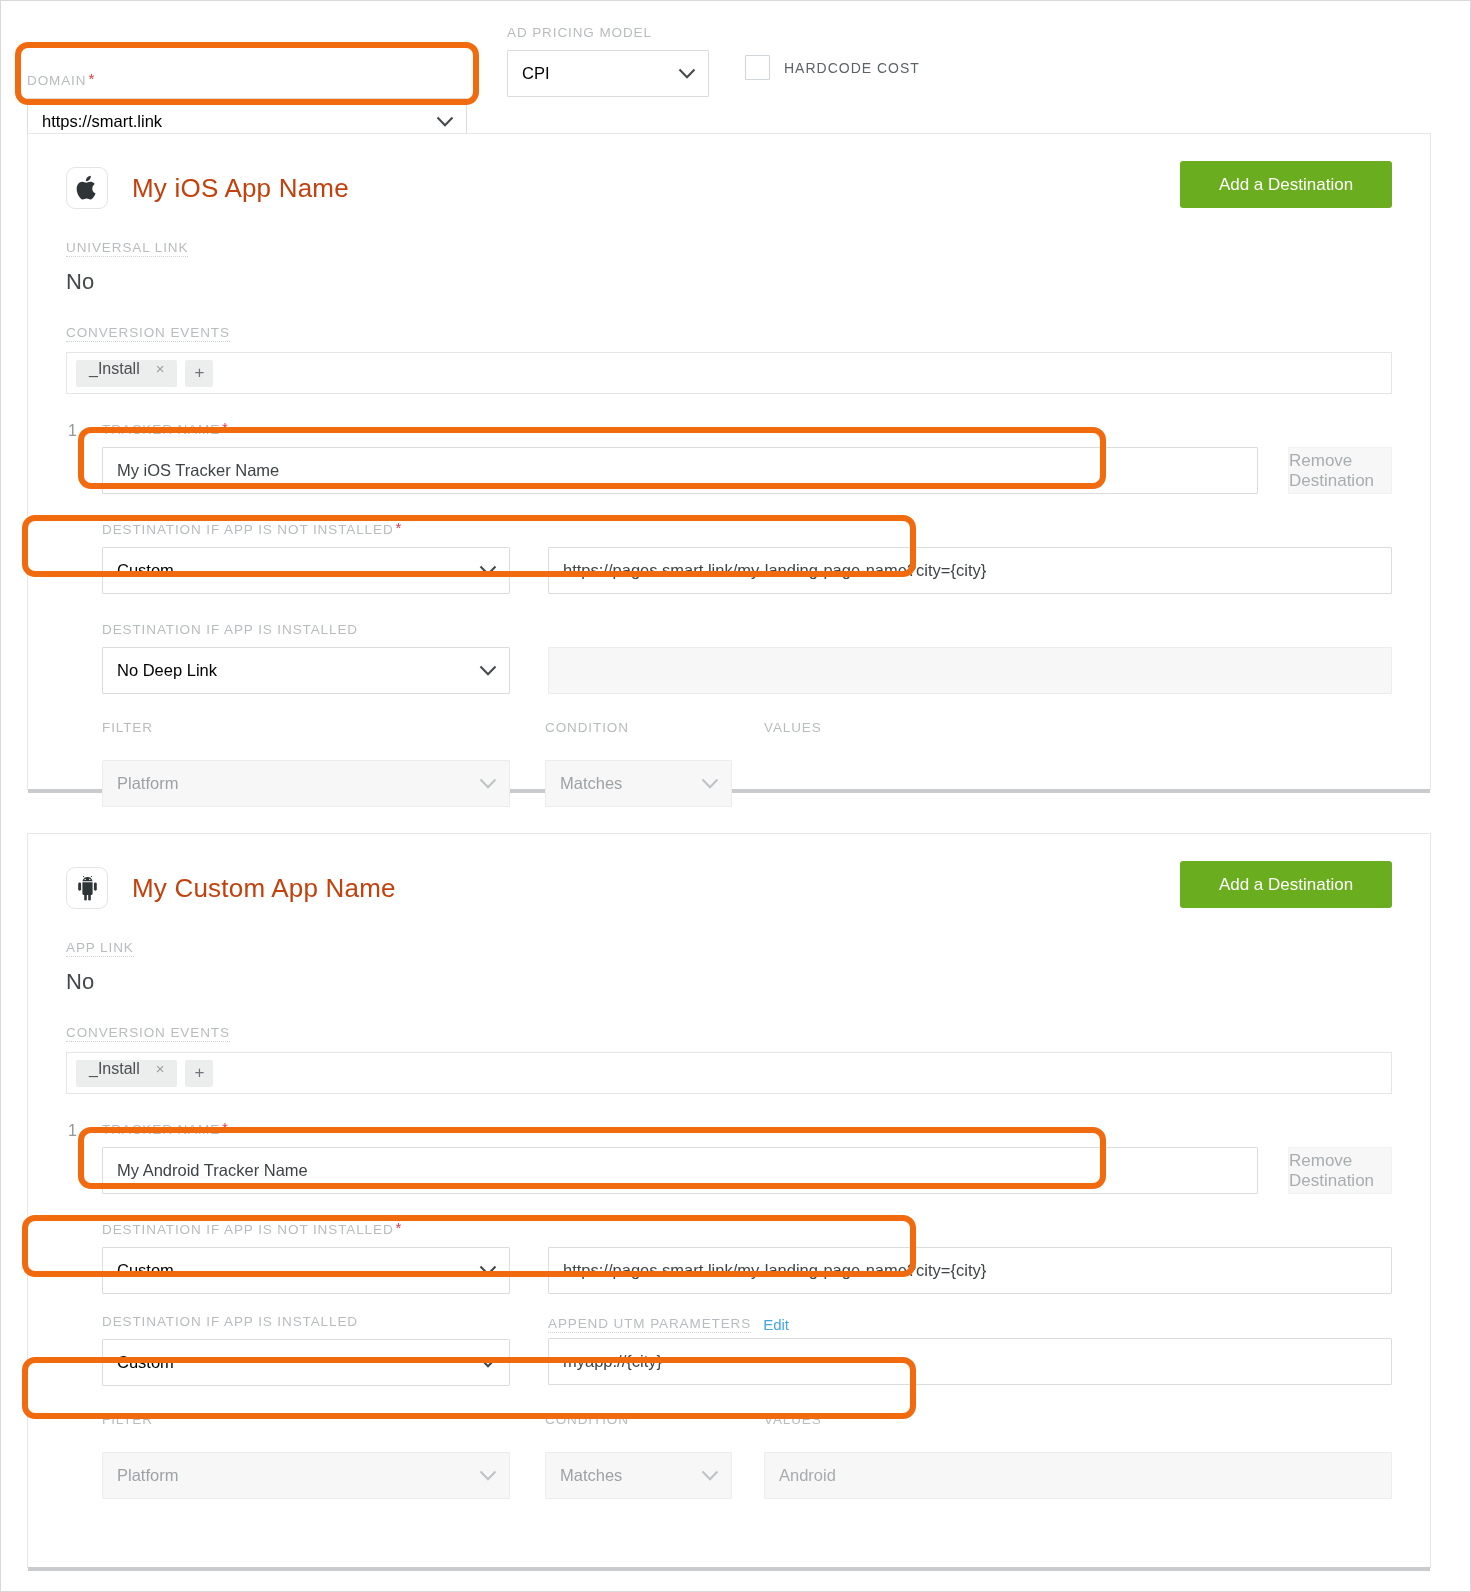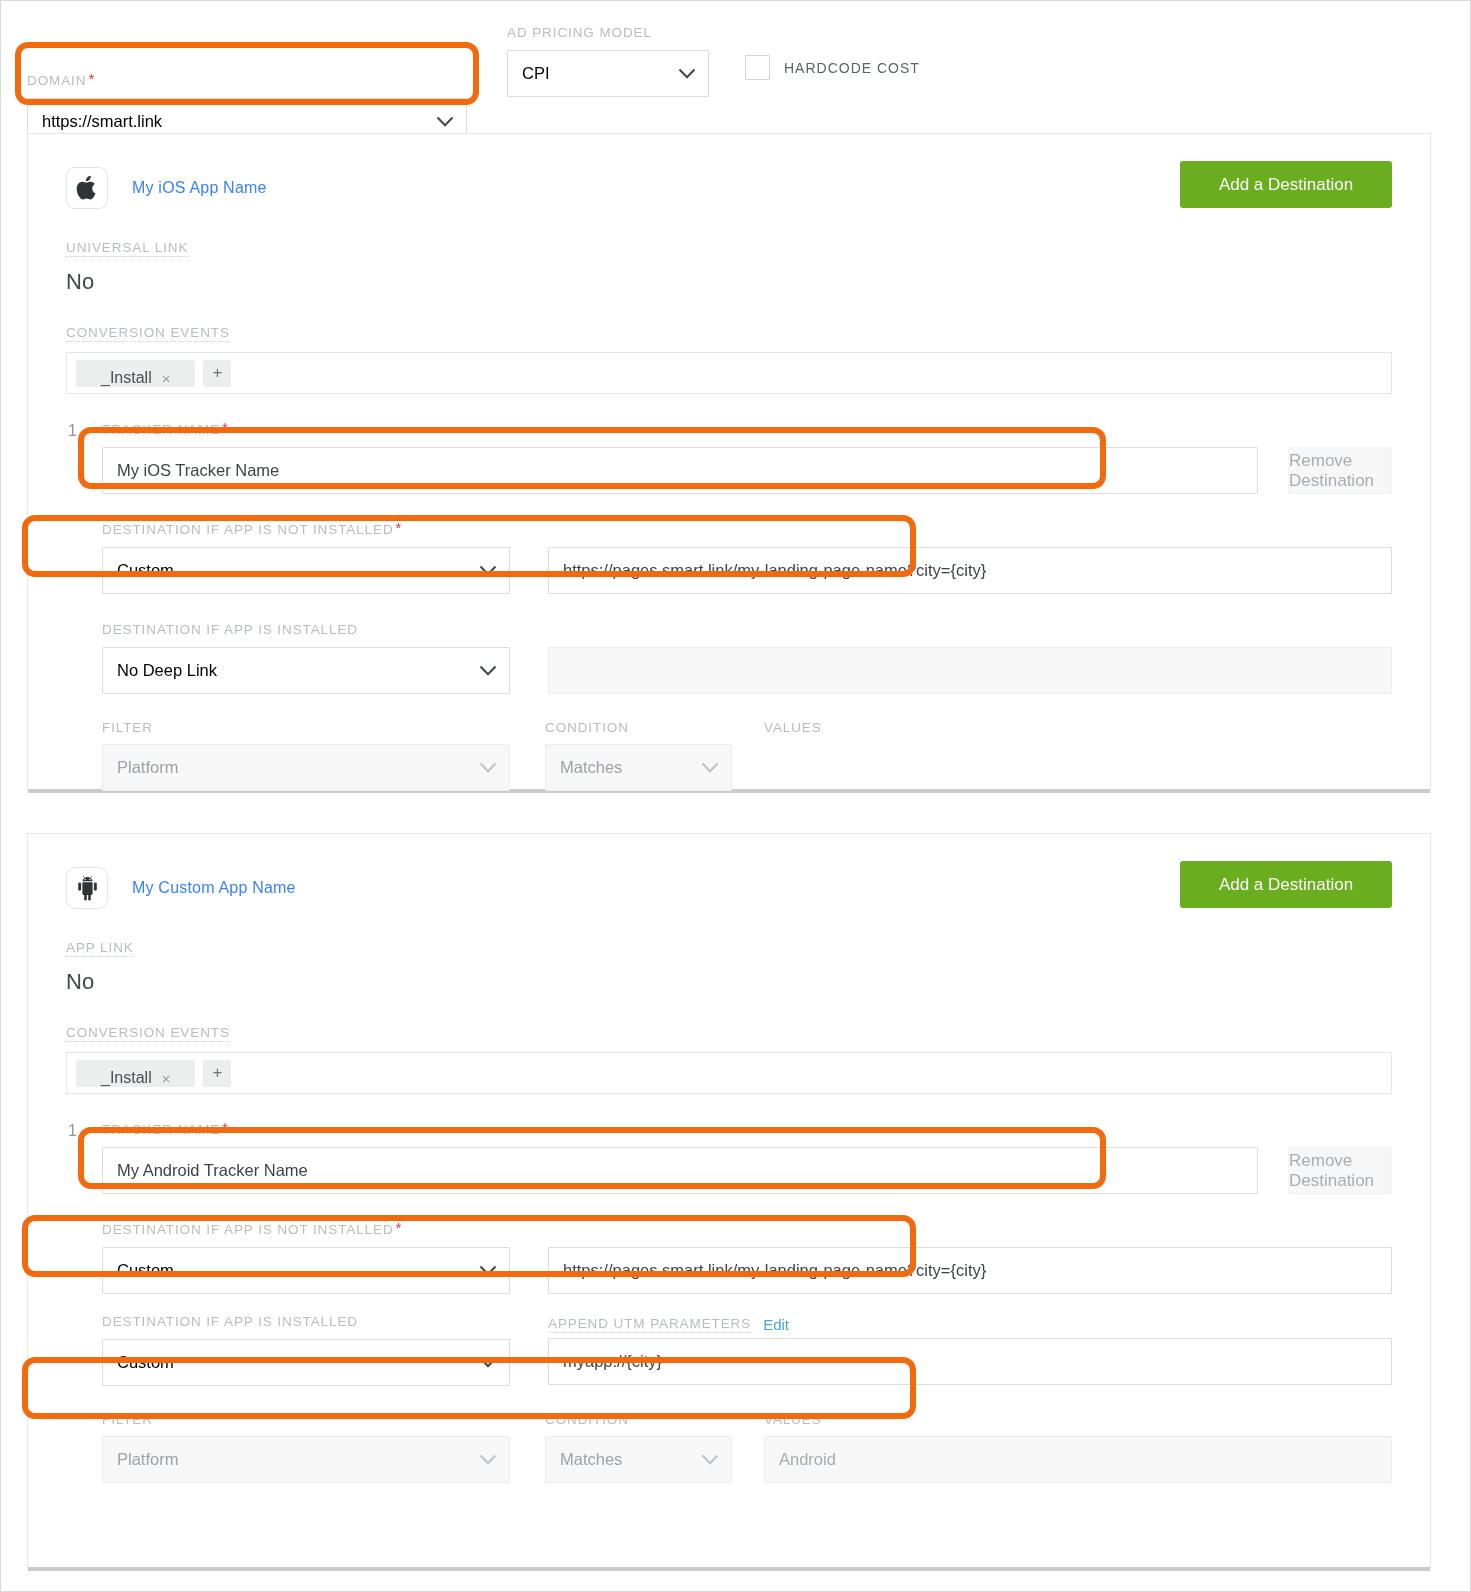--- a/index.html
+++ b/index.html
@@ -104,21 +104,21 @@
 
   .cardpad { position: relative; padding: 32px 38px; }
 
   .apphead { display: flex; align-items: center; height: 44px; }
   .appicon {
     width: 42px; height: 42px; border: 1px solid #e4e4e4; border-radius: 9px;
     display: flex; align-items: center; justify-content: center; background: #fff;
     flex: 0 0 auto;
   }
   .appname {
-    margin-left: 24px; font-size: 16px; color: #3b82f6; font-weight: 400; letter-spacing: 0.2px;
+    margin-left: 24px; font-size: 26px; color: #c2410c; font-weight: 400; letter-spacing: 0.2px;
   }
   .addbtn {
     position: absolute; right: 38px; top: 27px;
     background: #6aad1e; color: #ffffff;
     font-size: 17px; height: 47px; width: 212px;
     display: flex; align-items: center; justify-content: center;
     border: none; border-radius: 3px; cursor: pointer;
     font-family: "Liberation Sans", sans-serif;
   }
 
@@ -129,21 +129,21 @@
     margin-top: 10px;
     border: 1px solid #e6e6e6;
     height: 42px;
     display: flex;
     align-items: center;
     padding: 0 9px;
     gap: 8px;
   }
   .chip {
     background: #eceded; border-radius: 2px; height: 27px;
-    display: flex; align-items: flex-end; padding: 0 25px; gap: 10px;
+    display: flex; align-items: flex-start; padding: 0 13px; gap: 16px;
     font-size: 16px; color: #4a4f52;
   }
   .chip .x { color: #9a9ea1; font-size: 15px; cursor: pointer; }
   .chipadd {
     background: #eceded; border-radius: 2px; height: 27px; width: 28px;
     display: flex; align-items: center; justify-content: center;
     font-size: 17px; color: #6f7478; cursor: pointer;
   }
 
   
@@ -159,21 +159,21 @@
   .rmbtn {
     margin-left: 30px; width: 297px; height: 47px;
     background: #f7f7f7; border: 1px solid #f2f2f2; border-radius: 1px;
     display: flex; align-items: center; justify-content: center;
     font-size: 17px; color: #a9adb0; cursor: default;
     font-family: "Liberation Sans", sans-serif;
   }
 
   .mt26 { margin-top: 26px; }
 
-  .fcv { display: flex; margin-top: 22px; }
+  .fcv { display: flex; margin-top: 38px; }
   .fcv .f-filter { width: 408px; flex: 0 0 auto; }
   .fcv .f-cond { width: 187px; flex: 0 0 auto; margin-left: 35px; }
   .fcv .f-vals { flex: 1 1 auto; margin-left: 32px; }
 
   .utmwrap { margin-top: 22px; }
   .utmhead { display: flex; align-items: center; gap: 12px; }
   .editlink { font-size: 15px; color: #45a7dd; cursor: pointer; }
   .utmval { font-size: 16.5px; color: #3e4346; margin-top: 16px; letter-spacing: 0.1px; }
 </style>
 </head>

